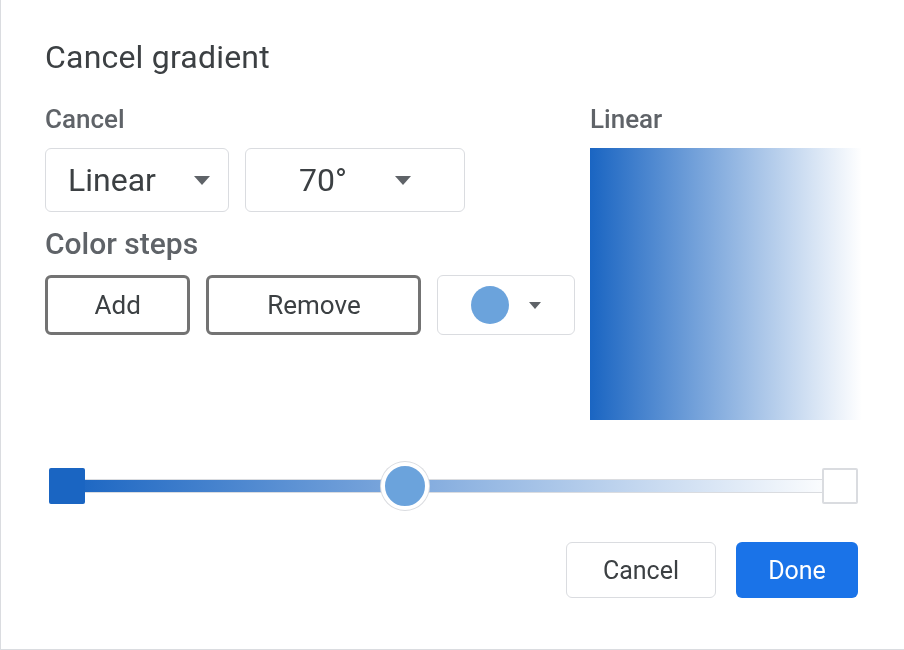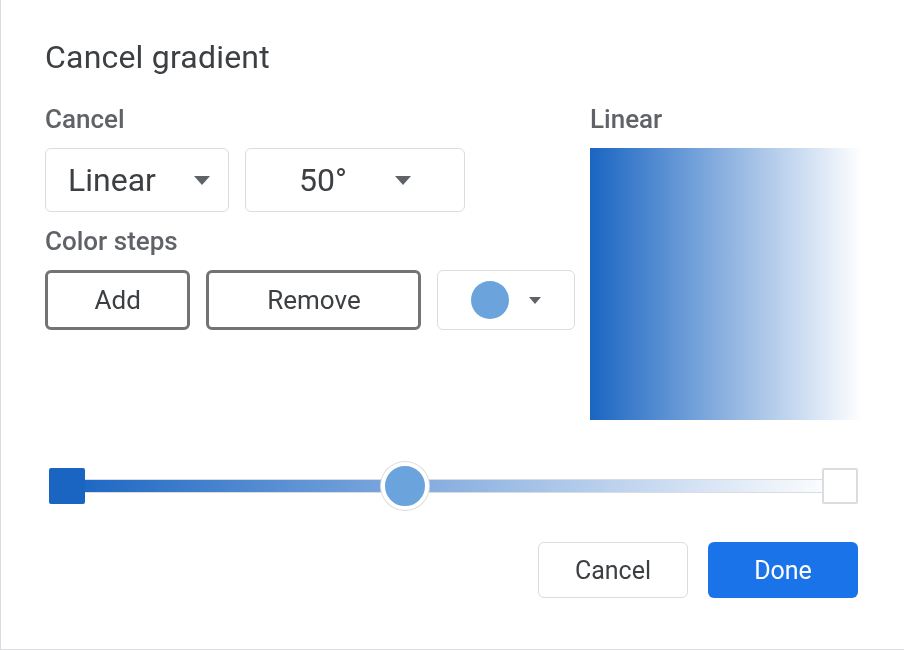--- a/index.html
+++ b/index.html
@@ -29,21 +29,21 @@
   .select{
     border:1px solid #dadce0;border-radius:6px;
     height:64px;display:flex;align-items:center;justify-content:space-between;
     padding:0 18px 0 22px;font-size:32px;color:#3c4043;
     background:#fff;cursor:pointer;
   }
   .select.type{width:184px;}
   .select.angle{width:220px;justify-content:center;gap:48px;padding:0 18px;}
   .caret{width:0;height:0;border-left:8px solid transparent;border-right:8px solid transparent;border-top:9px solid #5f6368;}
   .caret.small{border-left-width:6px;border-right-width:6px;border-top-width:7px;}
-  .color-steps-lbl{font-size:26px;font-weight:500;color:#5f6368;margin:14px 0 14px 0;}
+  .color-steps-lbl{font-size:30px;font-weight:500;color:#5f6368;margin:14px 0 14px 0;}
   .steps-row{display:flex;gap:16px;align-items:center;}
   .btn{
     border:3px solid #737373;border-radius:6px;height:60px;
     display:flex;align-items:center;justify-content:center;
     font-size:26px;color:#3c4043;background:#fff;cursor:pointer;text-align:right;
   }
   .btn.add{width:150px;}
   .btn.remove{width:222px;}
   .color-chip{
     border:1px solid #dadce0;border-radius:6px;height:60px;width:142px;
@@ -78,21 +78,21 @@
   .footer{
     display:flex;justify-content:flex-end;gap:20px;
     margin-top:32px;padding-right:4px;
   }
   .btn-cancel{
     border:1px solid #dadce0;border-radius:6px;height:56px;width:150px;
     display:flex;align-items:center;justify-content:center;
     font-size:25px;color:#3c4043;background:#fff;cursor:pointer;text-align:right;
   }
   .btn-done{
-    border:none;border-radius:6px;height:56px;width:150px;
+    border:none;border-radius:6px;height:56px;width:122px;
     display:flex;align-items:center;justify-content:center;
     font-size:25px;color:#fff;background:#1a73e8;cursor:pointer;
   }
 </style>
 </head>
 <body>
 
 <div class="inner">
   <h1 class="title">Cancel gradient</h1>
 
@@ -100,21 +100,21 @@
     <div class="left-col">
       <div class="labels-row">
         <div class="field-label angle-lbl">Cancel</div>
       </div>
       <div class="selects-row">
         <div class="select type">
           <span>Linear</span>
           <span class="caret"></span>
         </div>
         <div class="select angle">
-          <span>50°</span>
+          <span>70°</span>
           <span class="caret"></span>
         </div>
       </div>
 
       <div class="color-steps-lbl">Color steps</div>
       <div class="steps-row">
         <div class="btn add">Add</div>
         <div class="btn remove">Remove</div>
         <div class="color-chip">
           <span class="swatch" id="swatch" style="background: rgb(107, 163, 220);"></span>

